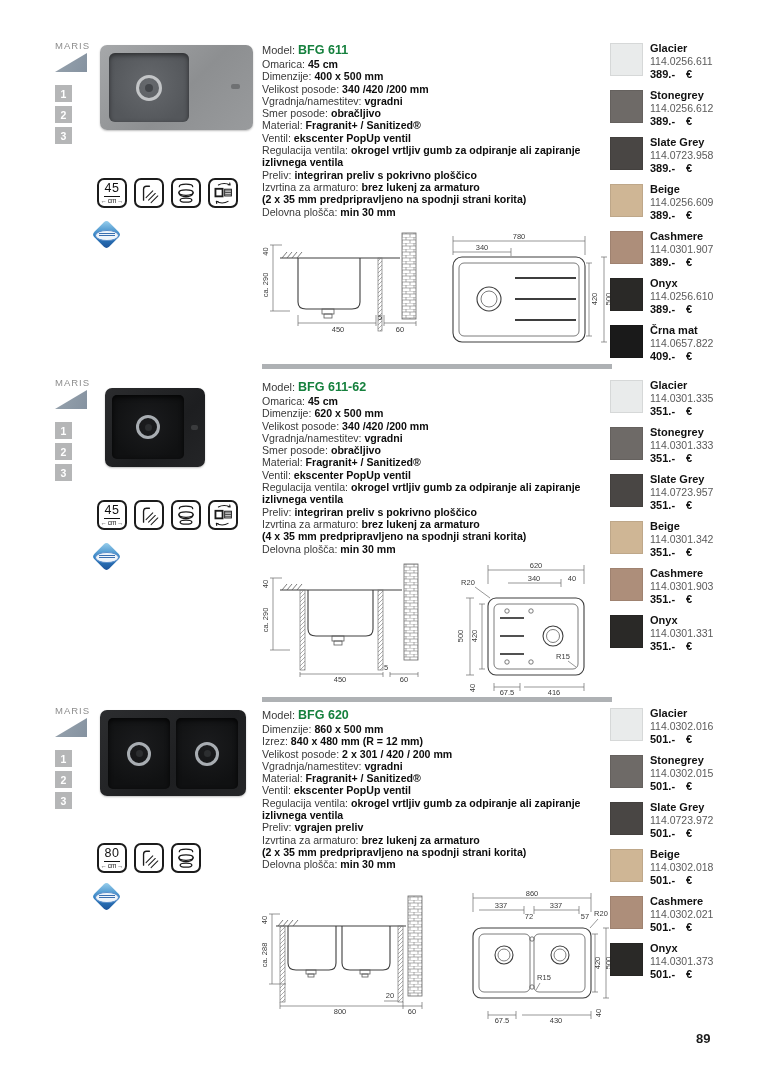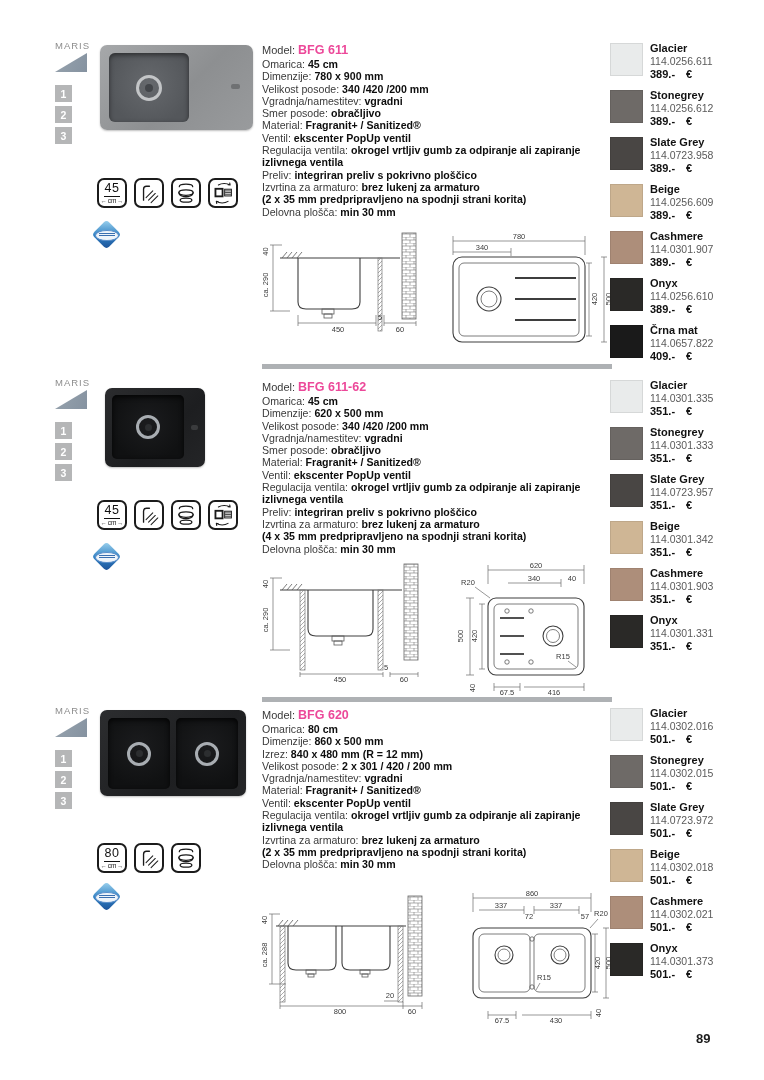--- a/index.html
+++ b/index.html
@@ -47,21 +47,21 @@
 
   .sanitized{position:absolute;left:93px;width:27px;height:27px;}
   #s1 .sanitized{top:178px} #s2 .sanitized{top:163px} #s3 .sanitized{top:175px}
   .dia{position:absolute;left:3px;top:3px;width:21px;height:21px;border-radius:4px;transform:rotate(45deg);
     background:linear-gradient(135deg,#9fd4ef 0%,#2e7fc2 55%,#1b4f96 100%);}
   .band{position:absolute;left:2px;top:9px;width:22px;height:9px;background:#eef4fa;border:1px solid #5b8ec9;border-radius:50%;}
   .band::before{content:"";position:absolute;left:3px;right:3px;top:2px;height:4px;
     background:repeating-linear-gradient(180deg,#3a6fb0 0 1px,transparent 1px 2.2px);}
 
   .model-line{position:absolute;left:262px;top:0;font-size:11px;color:#3a3a3a;white-space:nowrap;}
-  .mv{font-weight:bold;font-size:12.5px;color:#ec4899;}
+  .mv{font-weight:bold;font-size:12.5px;color:#15803d;}
   .specs{position:absolute;left:262px;top:15px;width:352px;font-size:10.6px;line-height:12.3px;}
   .sl{color:#3a3a3a;} .sv{font-weight:bold;color:#0d0d0d;}
 
   .drawing{position:absolute;left:260px;}
   #s1 .drawing{top:188px} #s2 .drawing{top:178px} #s3 .drawing{top:180px}
   .drawing line{stroke:#6b6b6b;stroke-width:.7;}
   .drawing .shape{stroke:#3e3e3e;stroke-width:1.1;fill:none;}
   .drawing .thin{stroke:#5a5a5a;stroke-width:.8;fill:none;}
   .drawing .thick{stroke:#3e3e3e;stroke-width:1.8;}
   .drawing text{font-family:"Liberation Sans",sans-serif;font-size:7.5px;fill:#3a3a3a;text-anchor:middle;}
@@ -127,21 +127,21 @@
     </div>
   </div>
   <div class="sanitized">
       <div class="dia"></div>
       <div class="band"></div>
     </div>
 
   <div class="model-line"><span class="sl">Model: </span><span class="mv">BFG 611</span></div>
   <div class="specs">
       <div class="spec-line"><span class="sl">Omarica: </span><span class="sv">45 cm</span></div>
-      <div class="spec-line"><span class="sl">Dimenzije: </span><span class="sv">780 x 900 mm</span></div>
+      <div class="spec-line"><span class="sl">Dimenzije: </span><span class="sv">400 x 500 mm</span></div>
       <div class="spec-line"><span class="sl">Velikost posode: </span><span class="sv">340 /420 /200 mm</span></div>
       <div class="spec-line"><span class="sl">Vgradnja/namestitev: </span><span class="sv">vgradni</span></div>
       <div class="spec-line"><span class="sl">Smer posode: </span><span class="sv">obračljivo</span></div>
       <div class="spec-line"><span class="sl">Material: </span><span class="sv">Fragranit+ / Sanitized®</span></div>
       <div class="spec-line"><span class="sl">Ventil: </span><span class="sv">ekscenter PopUp ventil</span></div>
       <div class="spec-line"><span class="sl">Regulacija ventila: </span><span class="sv">okrogel vrtljiv gumb za odpiranje ali zapiranje izlivnega ventila</span></div>
       <div class="spec-line"><span class="sl">Preliv: </span><span class="sv">integriran preliv s pokrivno ploščico</span></div>
       <div class="spec-line"><span class="sl">Izvrtina za armaturo: </span><span class="sv">brez lukenj za armaturo</span></div>
       <div class="spec-line"><span class="sl"></span><span class="sv">(2 x 35 mm predpripravljeno na spodnji strani korita)</span></div>
       <div class="spec-line"><span class="sl">Delovna plošča: </span><span class="sv">min 30 mm</span></div>
@@ -542,28 +542,28 @@
       </svg>
     </div>
   </div>
   <div class="sanitized">
       <div class="dia"></div>
       <div class="band"></div>
     </div>
 
   <div class="model-line"><span class="sl">Model: </span><span class="mv">BFG 620</span></div>
   <div class="specs">
-      <div class="spec-line"><span class="sl">Omarica: </span><span class="sv">80 cm</span></div>
       <div class="spec-line"><span class="sl">Dimenzije: </span><span class="sv">860 x 500 mm</span></div>
       <div class="spec-line"><span class="sl">Izrez: </span><span class="sv">840 x 480 mm (R = 12 mm)</span></div>
       <div class="spec-line"><span class="sl">Velikost posode: </span><span class="sv">2 x 301 / 420 / 200 mm</span></div>
       <div class="spec-line"><span class="sl">Vgradnja/namestitev: </span><span class="sv">vgradni</span></div>
       <div class="spec-line"><span class="sl">Material: </span><span class="sv">Fragranit+ / Sanitized®</span></div>
       <div class="spec-line"><span class="sl">Ventil: </span><span class="sv">ekscenter PopUp ventil</span></div>
       <div class="spec-line"><span class="sl">Regulacija ventila: </span><span class="sv">okrogel vrtljiv gumb za odpiranje ali zapiranje izlivnega ventila</span></div>
+      <div class="spec-line"><span class="sl">Preliv: </span><span class="sv">vgrajen preliv</span></div>
       <div class="spec-line"><span class="sl">Izvrtina za armaturo: </span><span class="sv">brez lukenj za armaturo</span></div>
       <div class="spec-line"><span class="sl"></span><span class="sv">(2 x 35 mm predpripravljeno na spodnji strani korita)</span></div>
       <div class="spec-line"><span class="sl">Delovna plošča: </span><span class="sv">min 30 mm</span></div>
     </div>
 
   <div class="drawing">
     <svg width="352" height="136" viewBox="0 0 352 136">
       <defs>
         <pattern id="bk3" width="8" height="6" patternUnits="userSpaceOnUse">
           <path d="M0 0H8M0 3H8M2 0V3M6 3V6" stroke="#8a8a8a" stroke-width="0.7" fill="none"></path>

